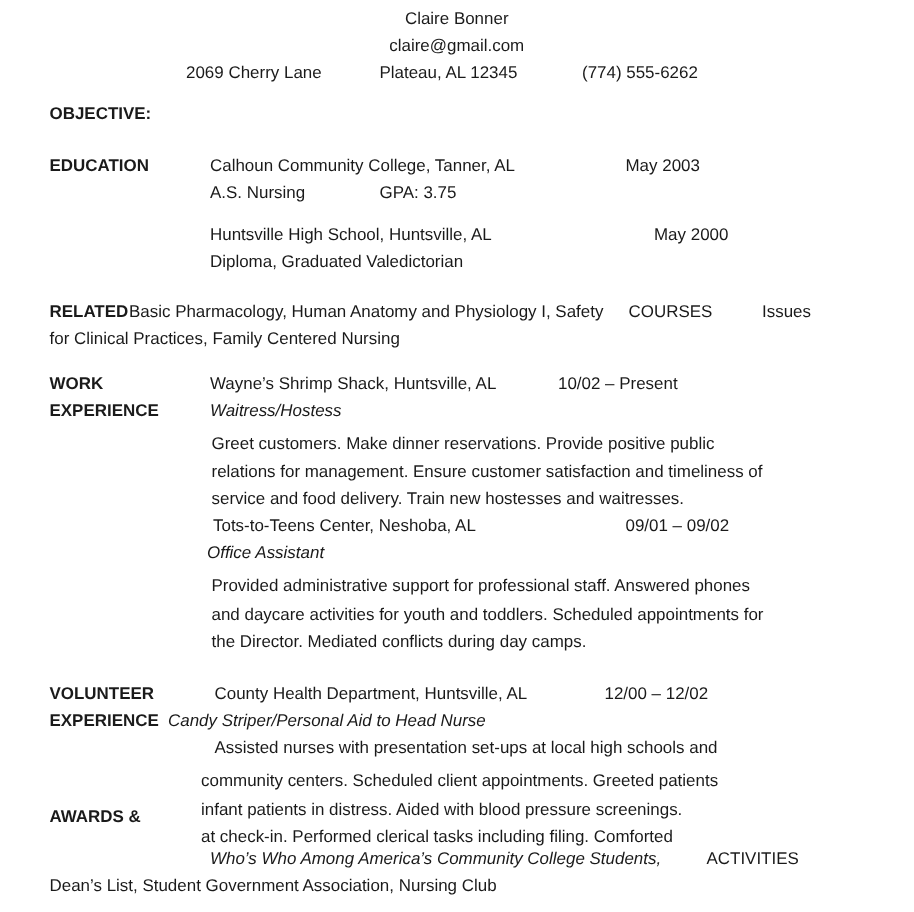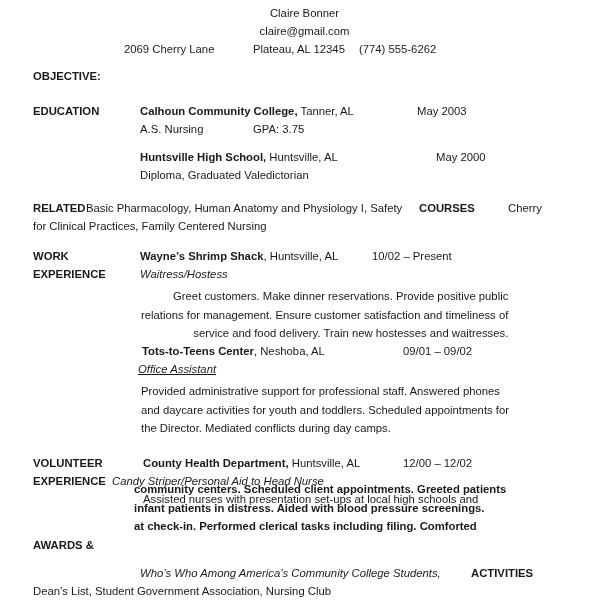--- a/index.html
+++ b/index.html
@@ -15,21 +15,21 @@
     font-size: 11.3px;
     line-height: 1.0;
     overflow: hidden;
   }
   .page {
     position: relative;
     width: 519px;
     height: 608px;
   }
   .row { position: absolute; white-space: nowrap; }
-  .b { font-weight: bold; }
+  .b { font-weight: normal; }
   .i { font-style: italic; }
   .label {
     position: absolute;
     left: 33px;
     font-weight: bold;
     white-space: nowrap;
   }
   .ctr {
     position: absolute;
     left: 0;
@@ -47,71 +47,71 @@
 </head>
 <body>
 
 <div class="page">
 
   <div class="ctr" style="top:8px;">Claire Bonner</div>
   <div class="ctr" style="top:26px;">claire@gmail.com</div>
 
   <div class="row" style="top:44px; left:124px;">2069 Cherry Lane</div>
   <div class="row" style="top:44px; left:253px;">Plateau, AL 12345</div>
-  <div class="row" style="top:44px; left:359px;text-align:right;">(774) 555-6262</div>
+  <div class="row" style="top:44px; left:388px;text-align:right;">(774) 555-6262</div>
 
   <div class="label" style="top:71px;">OBJECTIVE:</div>
 
   <div class="label" style="top:106px;">EDUCATION</div>
 
   <div class="row" style="top:106px; left:140px;"><span class="b">Calhoun Community College,</span><span> Tanner, AL</span></div>
   <div class="row" style="top:106px; left:417px;">May 2003</div>
   <div class="row" style="top:124px; left:140px;">A.S. Nursing</div>
   <div class="row" style="top:124px; left:253px;">GPA: 3.75</div>
 
   <div class="row" style="top:152px; left:140px;"><span class="b">Huntsville High School,</span><span> Huntsville, AL</span></div>
   <div class="row" style="top:152px; left:417px;padding-left:19px;">May 2000</div>
   <div class="row" style="top:170px; left:140px;">Diploma, Graduated Valedictorian</div>
 
   <div class="label" style="top:203px;">RELATED</div>
   <div class="row" style="top:203px; left:86px;">Basic Pharmacology, Human Anatomy and Physiology I, Safety</div>
   <div class="row b" style="top:203px; left:419px;">COURSES</div>
-  <div class="row" style="top:203px; left:508px;">Cherry</div>
+  <div class="row" style="top:203px; left:508px;">Issues</div>
   <div class="row" style="top:221px; left:33px;">for Clinical Practices, Family Centered Nursing</div>
 
   <div class="label" style="top:251px;">WORK</div>
   <div class="label" style="top:269px;">EXPERIENCE</div>
 
   <div class="row" style="top:251px; left:140px;"><span class="b">Wayne’s Shrimp Shack</span><span>, Huntsville, AL</span></div>
   <div class="row" style="top:251px; left:372px;">10/02 – Present</div>
   <div class="row i" style="top:269px; left:140px;">Waitress/Hostess</div>
-  <div class="para line" style="top:287px; left:141px;text-align:right;">
+  <div class="para line" style="top:287px; left:141px;">
     <div>Greet customers. Make dinner reservations. Provide positive public</div>
     <div>relations for management. Ensure customer satisfaction and timeliness of</div>
     <div>service and food delivery. Train new hostesses and waitresses.</div>
   </div>
 
   <div class="row" style="top:346px; left:142px;"><span class="b">Tots-to-Teens Center</span><span>, Neshoba, AL</span></div>
-  <div class="row" style="top:346px; left:379px;padding-left:24px;">09/01 – 09/02</div>
-  <div class="row i" style="top:364px; left:138px;text-decoration:underline;">Office Assistant</div>
+  <div class="row" style="top:346px; left:393px;padding-left:24px;">09/01 – 09/02</div>
+  <div class="row i" style="top:364px; left:138px;">Office Assistant</div>
   <div class="para line" style="top:382px; left:141px;">
     <div>Provided administrative support for professional staff. Answered phones</div>
     <div>and daycare activities for youth and toddlers. Scheduled appointments for</div>
     <div>the Director. Mediated conflicts during day camps.</div>
   </div>
 
   <div class="label" style="top:458px;">VOLUNTEER</div>
   <div class="label" style="top:476px;">EXPERIENCE</div>
 
   <div class="row" style="top:458px; left:143px;"><span class="b">County Health Department,</span><span> Huntsville, AL</span></div>
   <div class="row" style="top:458px; left:403px;">12/00 – 12/02</div>
   <div class="row i" style="top:476px; left:112px;">Candy Striper/Personal Aid to Head Nurse</div>
 
   <div class="row" style="top:494px; left:143px;">Assisted nurses with presentation set-ups at local high schools and</div>
-  <div class="para line" style="top:480px; left:134px;font-weight:bold;">
+  <div class="para line" style="top:512px; left:134px;">
     <div>community centers. Scheduled client appointments. Greeted patients</div>
     <div>infant patients in distress. Aided with blood pressure screenings.</div>
     <div>at check-in. Performed clerical tasks including filing. Comforted</div>
   </div>
 
   <div class="label" style="top:540px;">AWARDS &amp;</div>
   <div class="row i" style="top:568px; left:140px;">Who’s Who Among America’s Community College Students,</div>
   <div class="row b" style="top:568px; left:471px;">ACTIVITIES</div>
   <div class="row" style="top:586px; left:33px;">Dean’s List, Student Government Association, Nursing Club</div>
 

